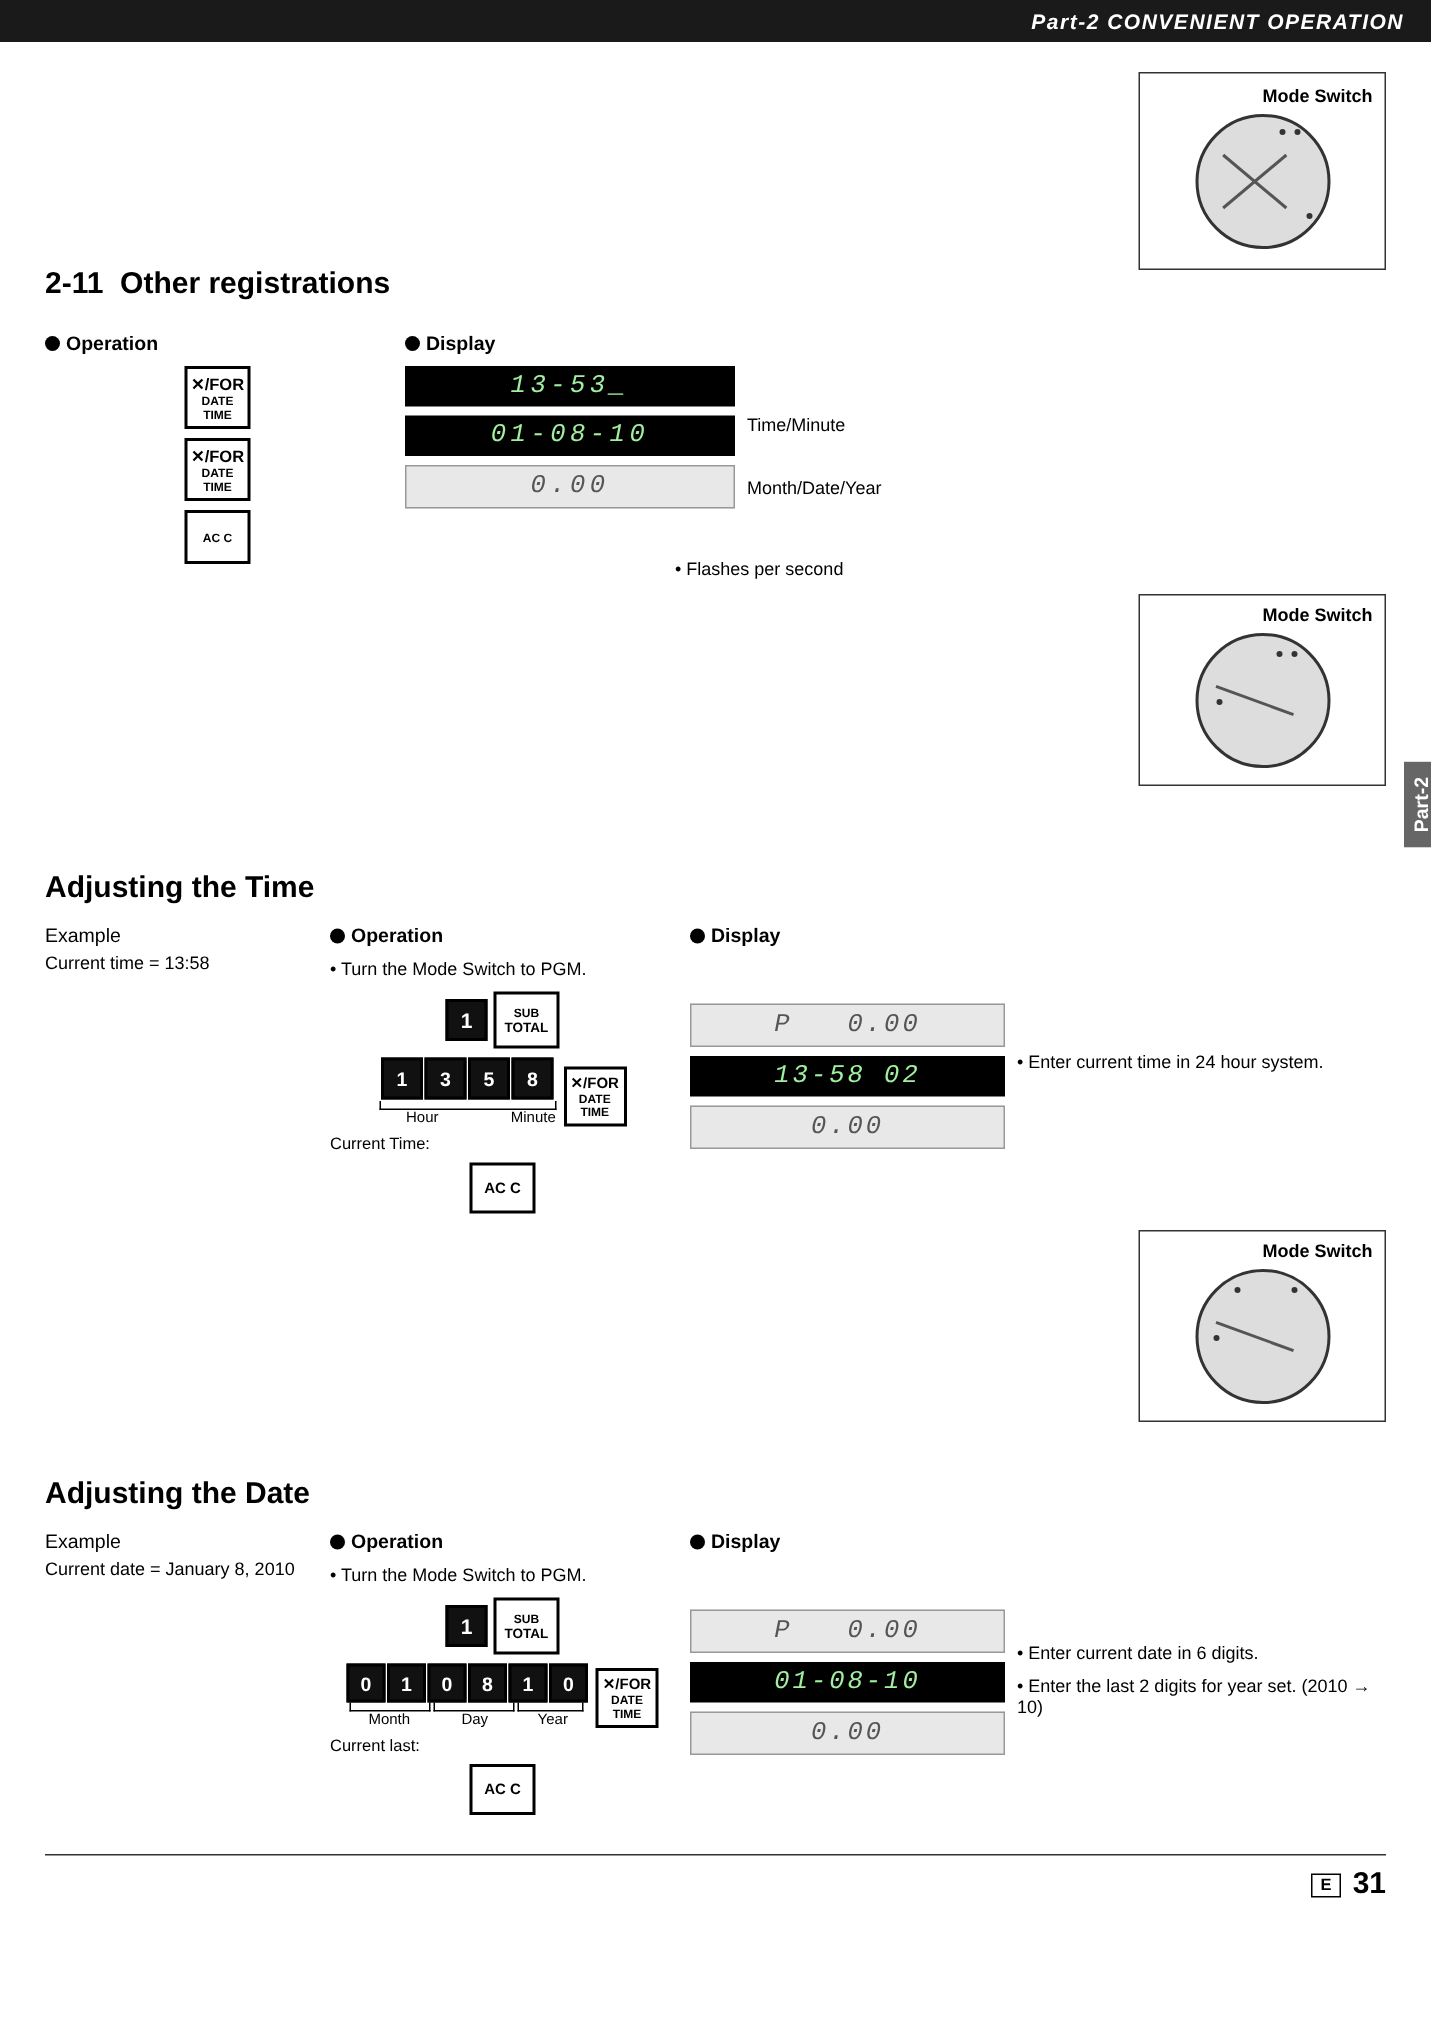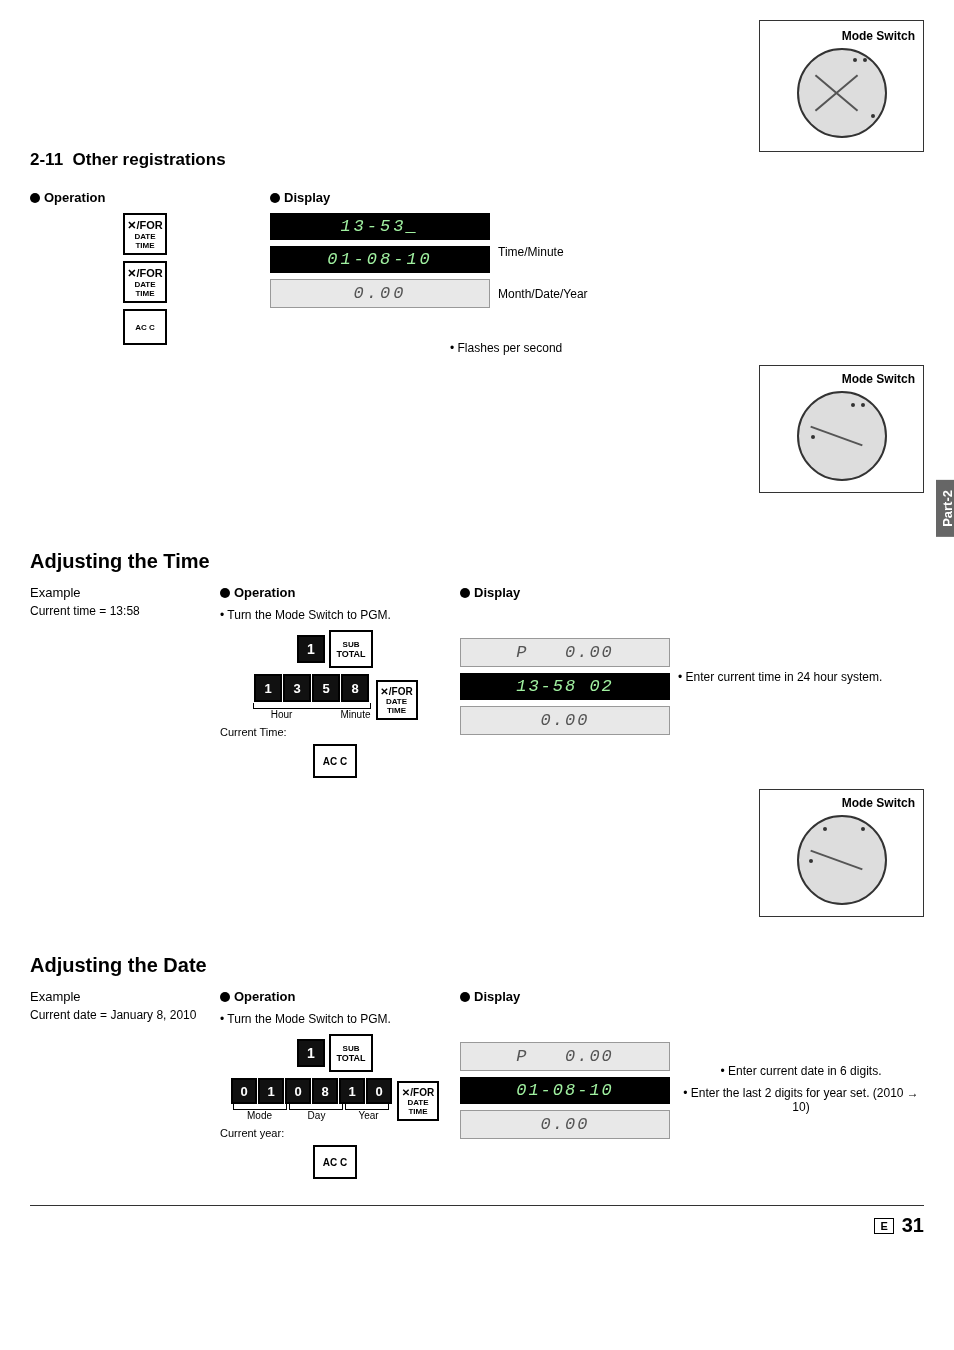--- a/index.html
+++ b/index.html
@@ -47,41 +47,44 @@
 
     .outer-wrap {
       position: relative;
     }
   </style>
 </head>
 <body>
 
 <div class="outer-wrap">
 
+  <div class="header">
+    <em>Part-2 CONVENIENT OPERATION</em>
+  </div>
 
   <div class="main-content">
 
     <div class="side-label" style="position:absolute;right:-5px;top:480px;writing-mode:vertical-rl;transform:rotate(180deg);background:#666;color:#fff;padding:10px 4px;font-size:13px;font-weight:bold;">Part-2</div>
 
     <div style="position:absolute;top:20px;right:30px;border:1.5px solid #333;width:165px;padding:8px;background:#fff;">
       <div style="font-size:12px;font-weight:bold;text-align:right;">Mode Switch</div>
       <div style="position:relative;width:100px;height:100px;margin:0 auto;">
         <div style="width:90px;height:90px;border:2px solid #333;border-radius:50%;background:#ddd;position:absolute;top:5px;left:5px;">
           <div style="position:absolute;width:4px;height:4px;background:#333;border-radius:50%;top:8px;right:18px;"></div>
           <div style="position:absolute;width:4px;height:4px;background:#333;border-radius:50%;top:8px;right:28px;"></div>
           <div style="position:absolute;width:4px;height:4px;background:#333;border-radius:50%;bottom:18px;right:10px;"></div>
 
           <div style="position:absolute;width:55px;height:2px;background:#555;top:42px;left:10px;transform:rotate(-40deg);transform-origin:center center;"></div>
           <div style="position:absolute;width:55px;height:2px;background:#555;top:42px;left:10px;transform:rotate(40deg);transform-origin:center center;"></div>
         </div>
       </div>
     </div>
 
     <div style="margin-top:140px;">
-      <h1 style="font-size:17px;font-weight:bold;margin-top:16px;">
+      <h1 style="font-size:20px;font-weight:bold;margin-top:16px;">
         <span>2-11</span>&nbsp;&nbsp;<span>Other registrations</span>
       </h1>
     </div>
 
     <div style="margin-top:20px;position:relative;">
       <div style="display:flex;align-items:flex-start;">
 
 
         <div style="width:230px;flex-shrink:0;">
 
@@ -304,36 +307,36 @@
               </div>
 
               <div style="display:flex;width:158px;">
                 <div style="width:54px;border-left:1.5px solid #000;border-bottom:1.5px solid #000;border-right:1.5px solid #000;height:6px;"></div>
                 <div style="width:2px;"></div>
                 <div style="width:54px;border-left:1.5px solid #000;border-bottom:1.5px solid #000;border-right:1.5px solid #000;height:6px;"></div>
                 <div style="width:2px;"></div>
                 <div style="width:44px;border-left:1.5px solid #000;border-bottom:1.5px solid #000;border-right:1.5px solid #000;height:6px;"></div>
               </div>
               <div style="display:flex;width:158px;justify-content:space-between;font-size:10px;">
-                <span style="width:54px;text-align:center;">Mode</span>
+                <span style="width:54px;text-align:center;">Month</span>
                 <span style="width:2px;"></span>
                 <span style="width:54px;text-align:center;">Day</span>
                 <span style="width:2px;"></span>
                 <span style="width:44px;text-align:center;">Year</span>
               </div>
             </div>
             <div style="margin-left:4px;border:2px solid #000;width:42px;height:40px;display:flex;flex-direction:column;align-items:center;justify-content:center;font-size:9px;font-weight:bold;">
               <span style="font-size:10px;font-weight:bold;">✕/FOR</span>
               <span style="font-size:8px;">DATE</span>
               <span style="font-size:8px;">TIME</span>
             </div>
           </div>
 
           <div style="font-size:11px;margin-bottom:6px;">
-            <span>Current year:</span>
+            <span>Current last:</span>
           </div>
 
           <div style="margin-bottom:6px;display:flex;justify-content:center;">
             <div style="border:2px solid #000;width:44px;height:34px;display:flex;align-items:center;justify-content:center;font-size:10px;font-weight:bold;">
               <span>AC C</span>
             </div>
           </div>
         </div>
 
         <div style="width:220px;flex-shrink:0;padding-left:10px;">
@@ -351,21 +354,21 @@
 
           <div style="margin-bottom:6px;">
             <div style="background:#000;color:#a0f0a0;font-family:'Courier New',monospace;font-style:italic;font-size:17px;letter-spacing:2px;padding:4px 10px;text-align:center;">01-08-10</div>
           </div>
 
           <div style="margin-bottom:6px;">
             <div style="background:#e8e8e8;color:#555;font-family:'Courier New',monospace;font-style:italic;font-size:17px;letter-spacing:2px;padding:4px 10px;text-align:center;border:1px solid #999;">0.00</div>
           </div>
         </div>
 
-        <div style="flex:1;padding-left:8px;padding-top:75px;font-size:12px;text-align:center;">
+        <div style="flex:1;padding-left:8px;padding-top:75px;font-size:12px;">
           <div>• Enter current date in 6 digits.</div>
           <div style="margin-top:8px;">• Enter the last 2 digits for year set. (2010 → 10)</div>
         </div>
       </div>
     </div>
 
     <div style="border-top:1.5px solid #333;margin-top:20px;"></div>
 
     <div style="display:flex;align-items:center;justify-content:flex-end;margin-top:8px;">
       <span style="border:1.5px solid #000;padding:1px 5px;font-size:11px;font-weight:bold;margin-right:8px;">E</span>

